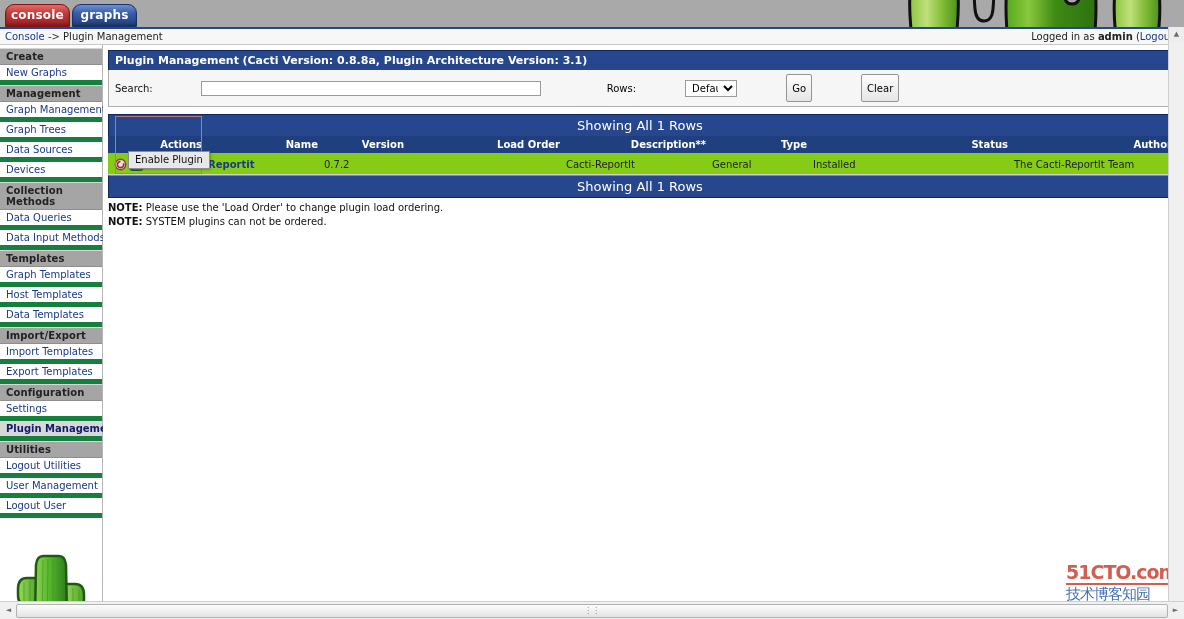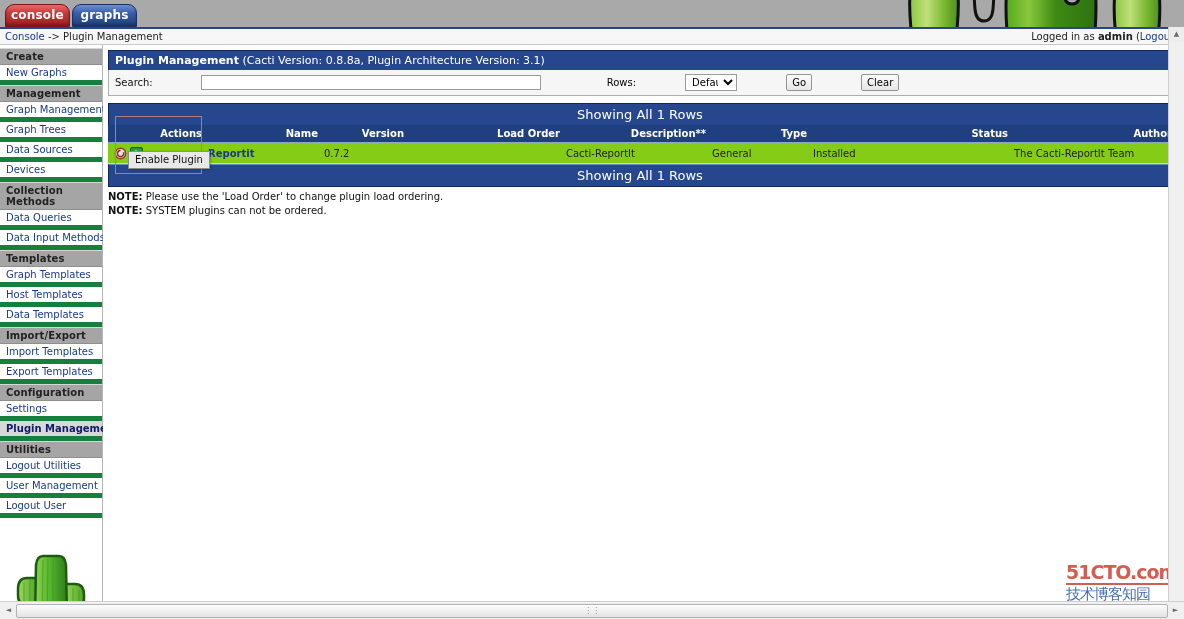--- a/index.html
+++ b/index.html
@@ -143,21 +143,21 @@
 
   .panel-title {
     background: #26478d;
     color: #ffffff;
     font-size: 11px;
     padding: 3px 6px;
     border: 1px solid #10275c;
     border-bottom: none;
   }
   .panel-title b { font-weight: bold; }
-  .panel-title .meta { font-weight: normal; }
+  .panel-title .meta { font-weight: bold; }
 
   .searchbar {
     background: #f6f6f6;
     border: 1px solid #aeaeae;
     border-top: none;
     padding: 4px 6px;
     display: flex;
     align-items: center;
     font-size: 10px;
     gap: 44px;
@@ -178,21 +178,21 @@
     height: 17px;
     font-size: 10px;
     border: 1px solid #9a9a9a;
     background: #ffffff;
     font-family: "DejaVu Sans", "Liberation Sans", sans-serif;
     padding: 0 2px;
     width: 52px;
   }
   .btn {
     margin-left: 5px;
-    height: 17px;
+    height: 28px;
     min-width: 26px;
     font-size: 10px;
     background: linear-gradient(to bottom,#fdfdfd,#e6e6e6);
     border: 1px solid #949494;
     border-radius: 2px;
     cursor: pointer;
     font-family: "DejaVu Sans", "Liberation Sans", sans-serif;
     padding: 0 5px;
     color: #000;
   }

